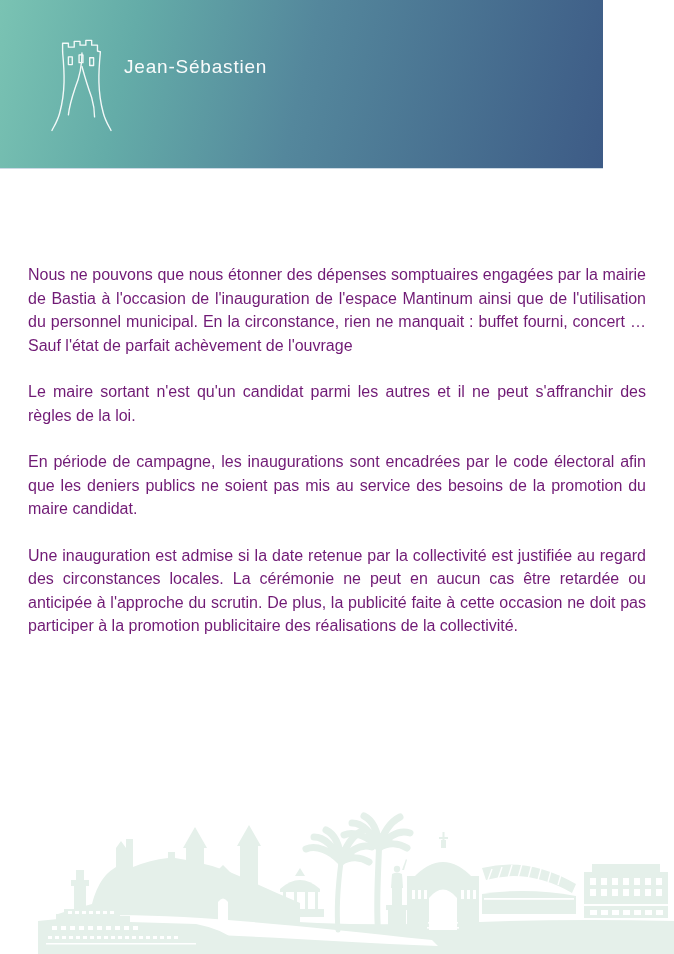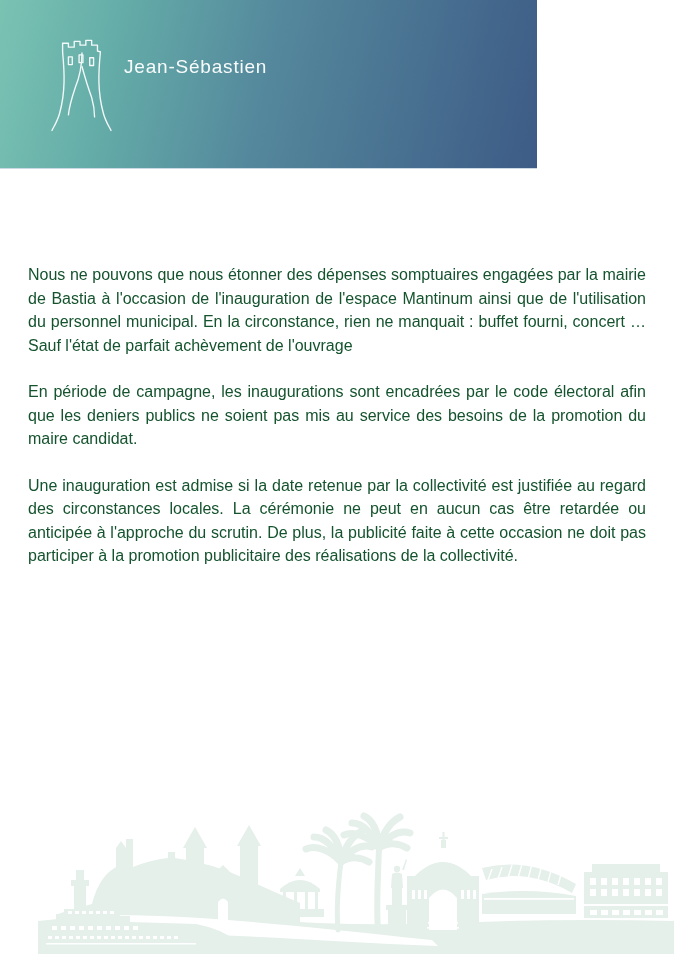--- a/index.html
+++ b/index.html
@@ -6,38 +6,38 @@
   .page{
     position:relative;
     width:674px;height:954px;
     background:#ffffff;
     overflow:hidden;
     font-family:"Liberation Sans", sans-serif;
   }
 
   
   .header{
-    position:absolute;top:0;left:0;width:537px;height:168px;
+    position:absolute;top:0;left:0;width:603px;height:168px;
     background:linear-gradient(103deg,#7ac3b3 0%,#64aca8 22%,#54879c 50%,#46699-0 0%,#3d5b86 100%);
     background:linear-gradient(103deg,#7ac3b3 0%,#64aca8 22%,#54879c 50%,#3d5b86 100%);
     box-shadow:0 1px 0 #ccd9e4;
   }
   .logo-block{position:absolute;left:50px;top:30px;display:flex;align-items:flex-start;}
   .tower{width:62px;height:104px;}
   .logo-text{margin-left:12px;margin-top:26px;color:#ffffff;}
   .logo-first{font-size:19px;font-weight:400;letter-spacing:.8px;opacity:.96;line-height:22px;}
   .logo-last{font-size:33px;font-weight:400;letter-spacing:.5px;line-height:34px;}
   .slogan-block{position:absolute;right:16px;top:60px;width:228px;text-align:center;color:#ffffff;}
   .slogan-main{font-size:20px;letter-spacing:1.2px;font-weight:400;line-height:23px;white-space:nowrap;}
   .slogan-sub{font-size:15px;letter-spacing:.4px;font-weight:400;line-height:19px;opacity:.95;}
 
   
   .content{
     position:absolute;left:28px;right:28px;top:263px;
-    color:#14532d;
+    color:#701a75;
     font-size:16px;line-height:23.5px;
     text-align:justify;
   }
   .content p{margin:0 0 23px 0;}
 
   
   .skyline{position:absolute;left:0;bottom:0;width:674px;height:164px;display:block;}
 </style>
 </head>
 <body>
@@ -63,20 +63,21 @@
       </svg>
       <div class="logo-text">
         <div class="logo-first">Jean-Sébastien</div>
       </div>
     </div>
 
   </div>
 
   <div class="content">
     <p>Nous ne pouvons que nous étonner des dépenses somptuaires engagées par la mairie de Bastia à l'occasion de l'inauguration de l'espace Mantinum ainsi que de l'utilisation du personnel municipal. En la circonstance, rien ne manquait : buffet fourni, concert … Sauf l'état de parfait achèvement de l'ouvrage</p>
+    <p>Le maire sortant n'est qu'un candidat parmi les autres et il ne peut s'affranchir des règles de la loi.</p>
     <p>En période de campagne, les inaugurations sont encadrées par le code électoral afin que les deniers publics ne soient pas mis au service des besoins de la promotion du maire candidat.</p>
     <p>Une inauguration est admise si la date retenue par la collectivité est justifiée au regard des circonstances locales. La cérémonie ne peut en aucun cas être retardée ou anticipée à l'approche du scrutin. De plus, la publicité faite à cette occasion ne doit pas participer à la promotion publicitaire des réalisations de la collectivité.</p>
   </div>
 
   <svg class="skyline" viewBox="0 0 674 164" aria-hidden="true">
     <g fill="#e5f0ea">
 
       <path d="M38,164 L38,131 Q140,119 240,128 Q340,137 450,133 Q560,128 674,131 L674,164 Z"></path>
 
       <path d="M74,130 L74,96 L71,96 L71,90 L76,90 L76,80 L84,80 L84,90 L89,90 L89,96 L86,96 L86,130 Z"></path>

